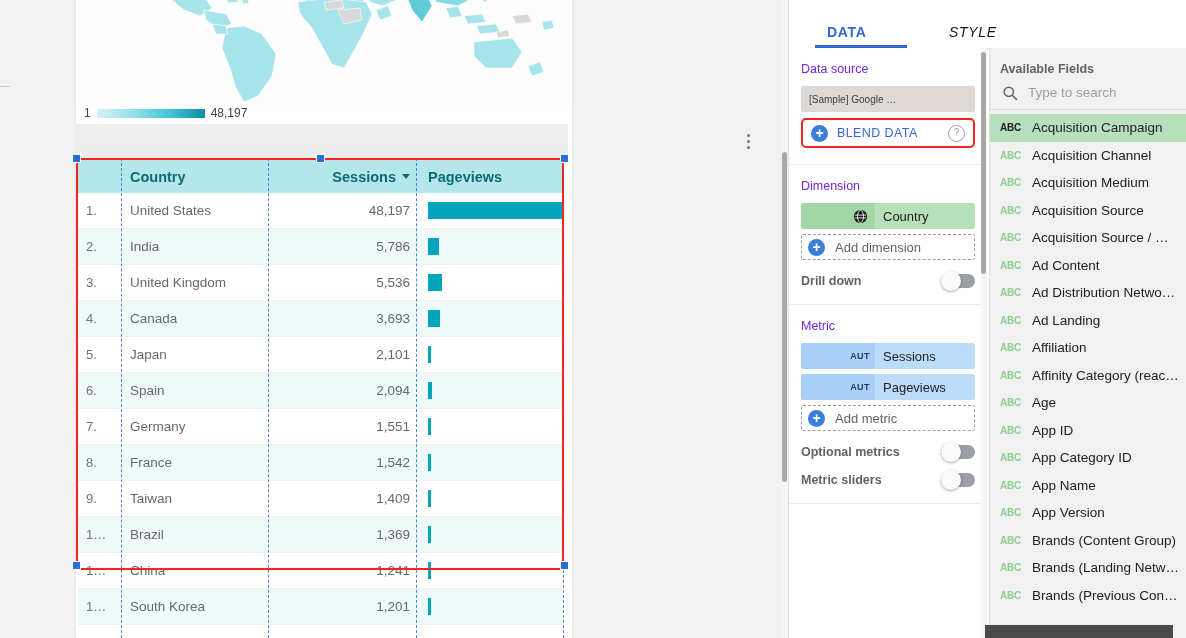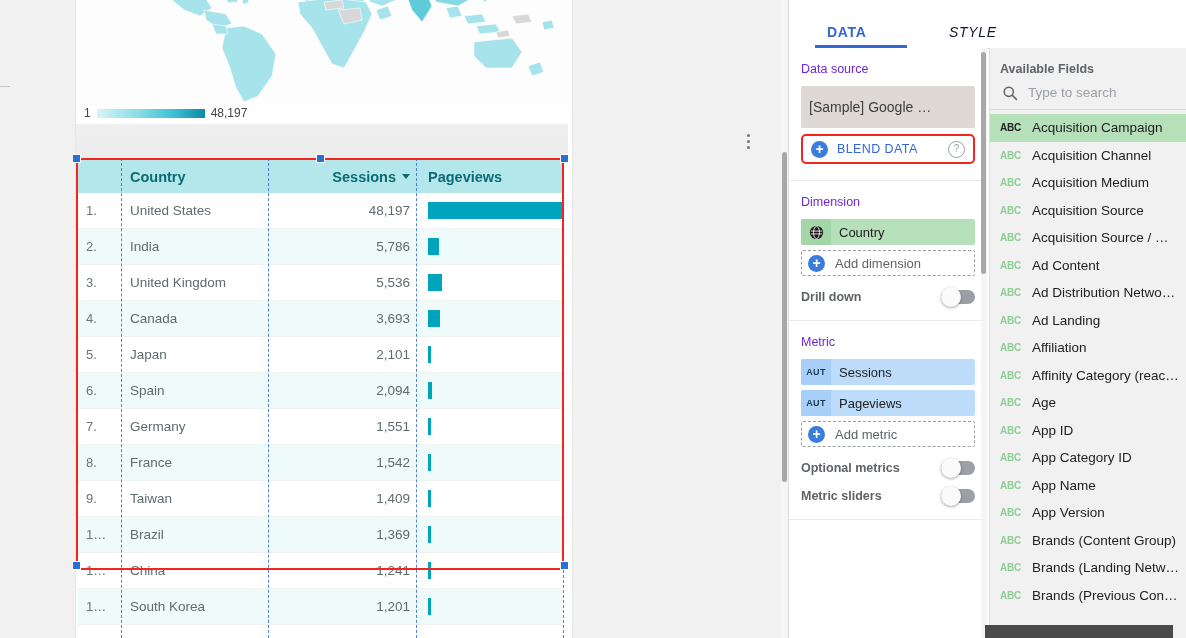--- a/index.html
+++ b/index.html
@@ -72,32 +72,32 @@
   .tabs{position:absolute;left:0;top:0;width:398px;height:48px;background:#fff;border-bottom:1px solid #e4e4e4;}
   .tab{position:absolute;top:24px;font-size:14px;letter-spacing:.7px;font-weight:bold;cursor:pointer;}
   .tab.t-data{left:38px;color:#3367d6;}
   .tab.t-style{left:160px;color:#0f172a;font-weight:normal;font-style:italic;}
   .tab-underline{position:absolute;left:26px;top:45px;width:92px;height:3px;background:#3367d6;}
 
   
   .cfg{position:absolute;left:0;top:48px;width:198px;height:590px;background:#fff;overflow:hidden;}
   .cfg-sec{border-bottom:1px solid #eaeaea;padding:14px 12px 16px 12px;}
   .cfg-label{font-size:12.5px;color:#6d28d9;margin-bottom:10px;}
-  .ds-chip{height:42px;background:#ded9d4;border-radius:2px;display:flex;align-items:center;
-    padding:0 8px;font-size:14px;color:#3c4043;overflow:hidden;white-space:nowrap;}
+  .ds-chip{height:26px;background:#ded9d4;border-radius:2px;display:flex;align-items:center;
+    padding:0 8px;font-size:10px;color:#3c4043;overflow:hidden;white-space:nowrap;}
   .blend-row{margin-top:6px;height:30px;display:flex;align-items:center;gap:9px;
     border:2px solid #f4241f;border-radius:5px;padding:0 8px;box-sizing:border-box;cursor:pointer;}
   .plus{width:17px;height:17px;flex:0 0 17px;border-radius:50%;background:#3b7ddd;color:#fff;
     font-size:14px;line-height:16px;text-align:center;font-weight:bold;}
   .blend-txt{font-size:12.5px;color:#3367d6;letter-spacing:.4px;flex:1 1 auto;}
   .qmark{width:15px;height:15px;border-radius:50%;border:1.4px solid #9aa0a6;color:#9aa0a6;
     font-size:10px;line-height:13px;text-align:center;}
 
   .field-chip{height:26px;display:flex;align-items:stretch;border-radius:2px;overflow:hidden;margin-bottom:5px;}
-  .field-chip .ic{width:30px;flex:0 0 30px;display:flex;align-items:center;justify-content:center;}
+  .field-chip .ic{width:30px;flex:0 0 30px;display:flex;align-items:center;justify-content:center;padding-left:44px;}
   .field-chip .nm{flex:1 1 auto;display:flex;align-items:center;padding-left:8px;font-size:13px;
     color:#202124;overflow:hidden;white-space:nowrap;}
   .chip-dim{background:#b6e0b9;}
   .chip-dim .ic{background:#a2d6a6;}
   .chip-met{background:#bcdcfa;}
   .chip-met .ic{background:#a8cff8;font-size:9px;font-weight:bold;color:#1a3a57;
     display:flex;align-items:center;justify-content:center;letter-spacing:.3px;}
   .add-chip{height:26px;border:1px dashed #9aa0a6;border-radius:2px;display:flex;align-items:center;
     gap:10px;padding-left:6px;box-sizing:border-box;font-size:13px;color:#5f6368;cursor:pointer;}
 

